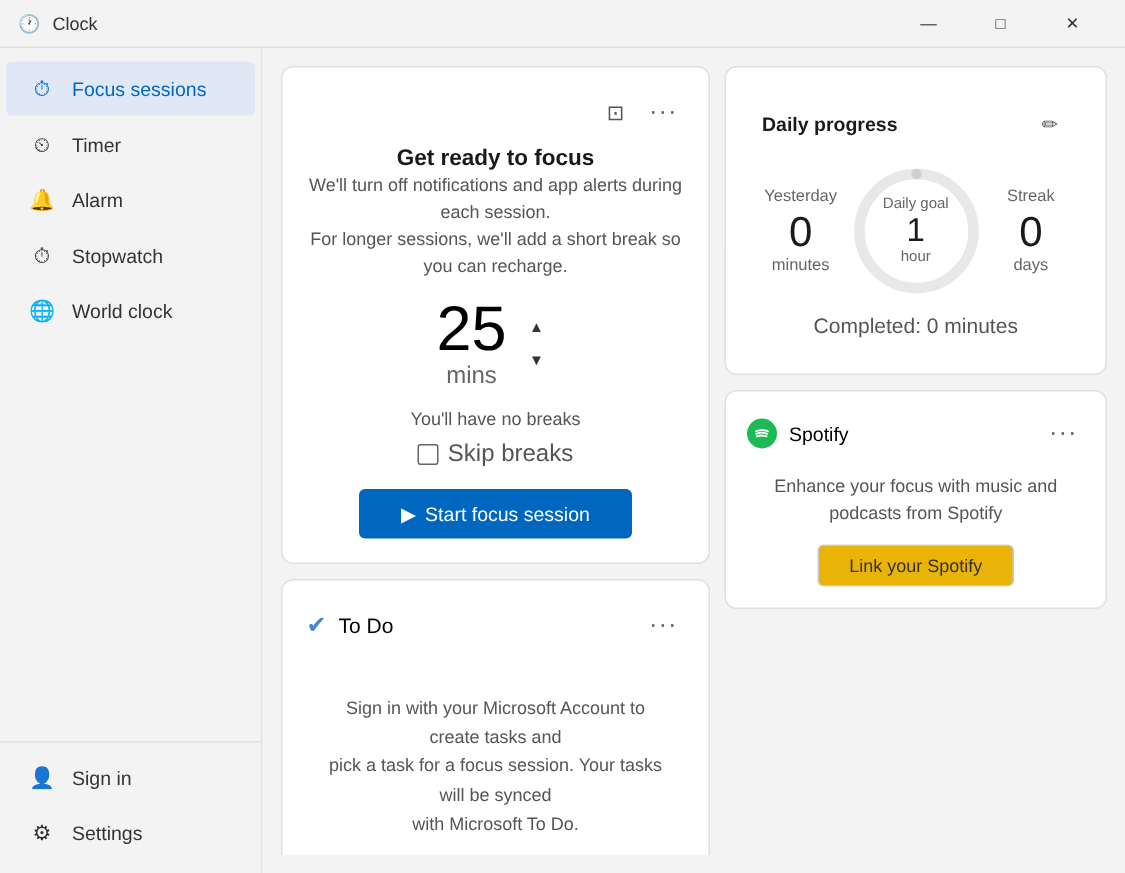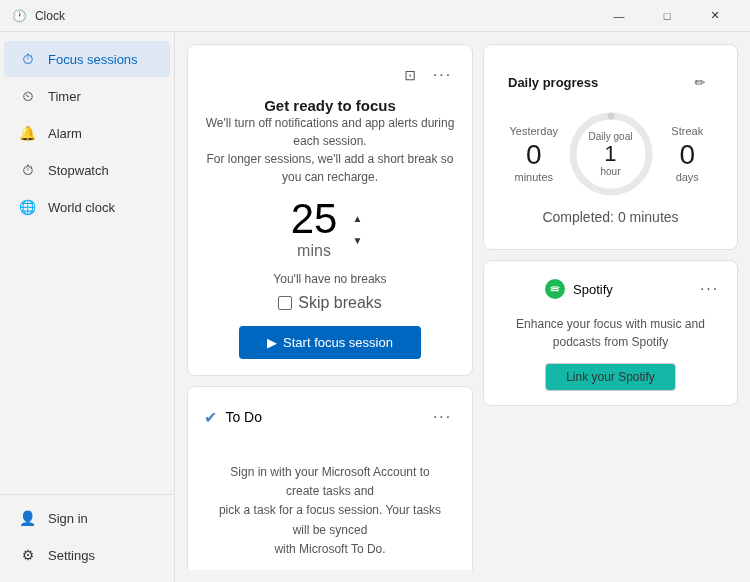--- a/index.html
+++ b/index.html
@@ -381,21 +381,20 @@
     .spotify-header {
       display: flex;
       justify-content: space-between;
       align-items: center;
       margin-bottom: 12px;
     }
     .spotify-title-group {
       display: flex;
       align-items: center;
       gap: 8px;
-      margin-left: 47px;
     }
     .spotify-logo {
       width: 20px;
       height: 20px;
       background: #1db954;
       border-radius: 50%;
       display: flex;
       align-items: center;
       justify-content: center;
     }
@@ -407,21 +406,21 @@
       font-size: 12px;
       color: #555;
       text-align: center;
       line-height: 1.5;
       margin-bottom: 12px;
     }
     .link-spotify-btn {
       display: block;
       margin: 0 auto;
       border: 1px solid #ccc;
-      background: #14b8a6;
+      background: #eab308;
       border-radius: 4px;
       padding: 6px 20px;
       font-size: 12px;
       cursor: pointer;
       font-family: 'Segoe UI', sans-serif;
       color: #333;
     }
 
     
     .more-dots {

